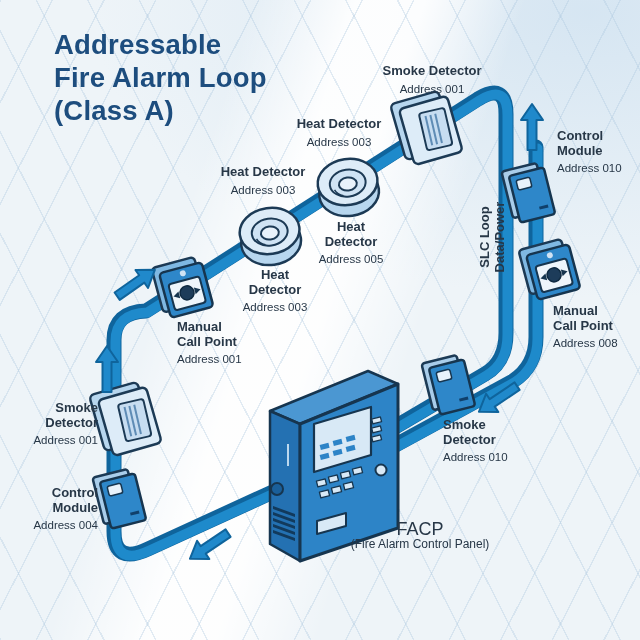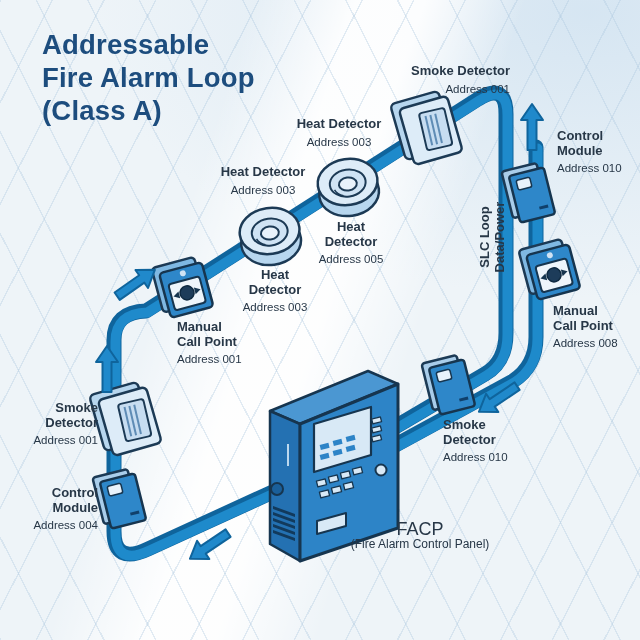--- a/index.html
+++ b/index.html
@@ -14,21 +14,21 @@
       linear-gradient(108deg, rgba(233,241,247,0) 30%, rgba(255,255,255,.92) 42%, rgba(255,255,255,.92) 50%, rgba(233,241,247,0) 62%),
       radial-gradient(900px 520px at 92% 2%, rgba(198,220,238,.6), rgba(198,220,238,0) 55%);
     overflow: hidden;
   }
   .diagram-svg { position:absolute; left:0; top:0; }
   .title {
     position:absolute; left:42px; top:28px;
     font-weight:bold; font-size:27.5px; line-height:33px;
     color:#1d4d7e; letter-spacing:.2px;
   }
-  .title span { display:block; }
+  .title span { display:block;margin-left:12px; }
   .lbl { position:absolute; color:#273747; }
   .lbl .nm { display:block; font-weight:bold; font-size:13px; line-height:14.5px; }
   .lbl .ad { display:block; font-size:11.5px; line-height:13px; margin-top:4px; }
   .c { text-align:center; }
   .r { text-align:right; }
   .facp-lbl { position:absolute; left:320px; top:521px; width:200px; text-align:center; color:#273747; }
   .facp-lbl .fn { display:block; font-size:18px; line-height:16px; }
   .facp-lbl .fd { display:block; font-size:12px; line-height:14px; }
   .slc {
     position:absolute; left:436px; top:222px; width:112px;
@@ -147,21 +147,21 @@
     <use href="#d-arrow" transform="translate(498,399) rotate(-124)"></use>
     <use href="#d-arrow" transform="translate(209,546) rotate(-124)"></use>
   </svg>
 
   <div class="title">
     <span>Addressable</span>
     <span>Fire Alarm Loop</span>
     <span>(Class A)</span>
   </div>
 
-  <div class="lbl c" style="left:330px; top:64px; width:180px;text-align:right;">
+  <div class="lbl c" style="left:342px; top:64px; width:180px;">
     <span class="nm">Smoke Detector</span>
     <span class="ad">Address 001</span>
   </div>
   <div class="lbl c" style="left:259px; top:117px; width:160px;">
     <span class="nm">Heat Detector</span>
     <span class="ad">Address 003</span>
   </div>
   <div class="lbl c" style="left:183px; top:165px; width:160px;">
     <span class="nm">Heat Detector</span>
     <span class="ad">Address 003</span>

